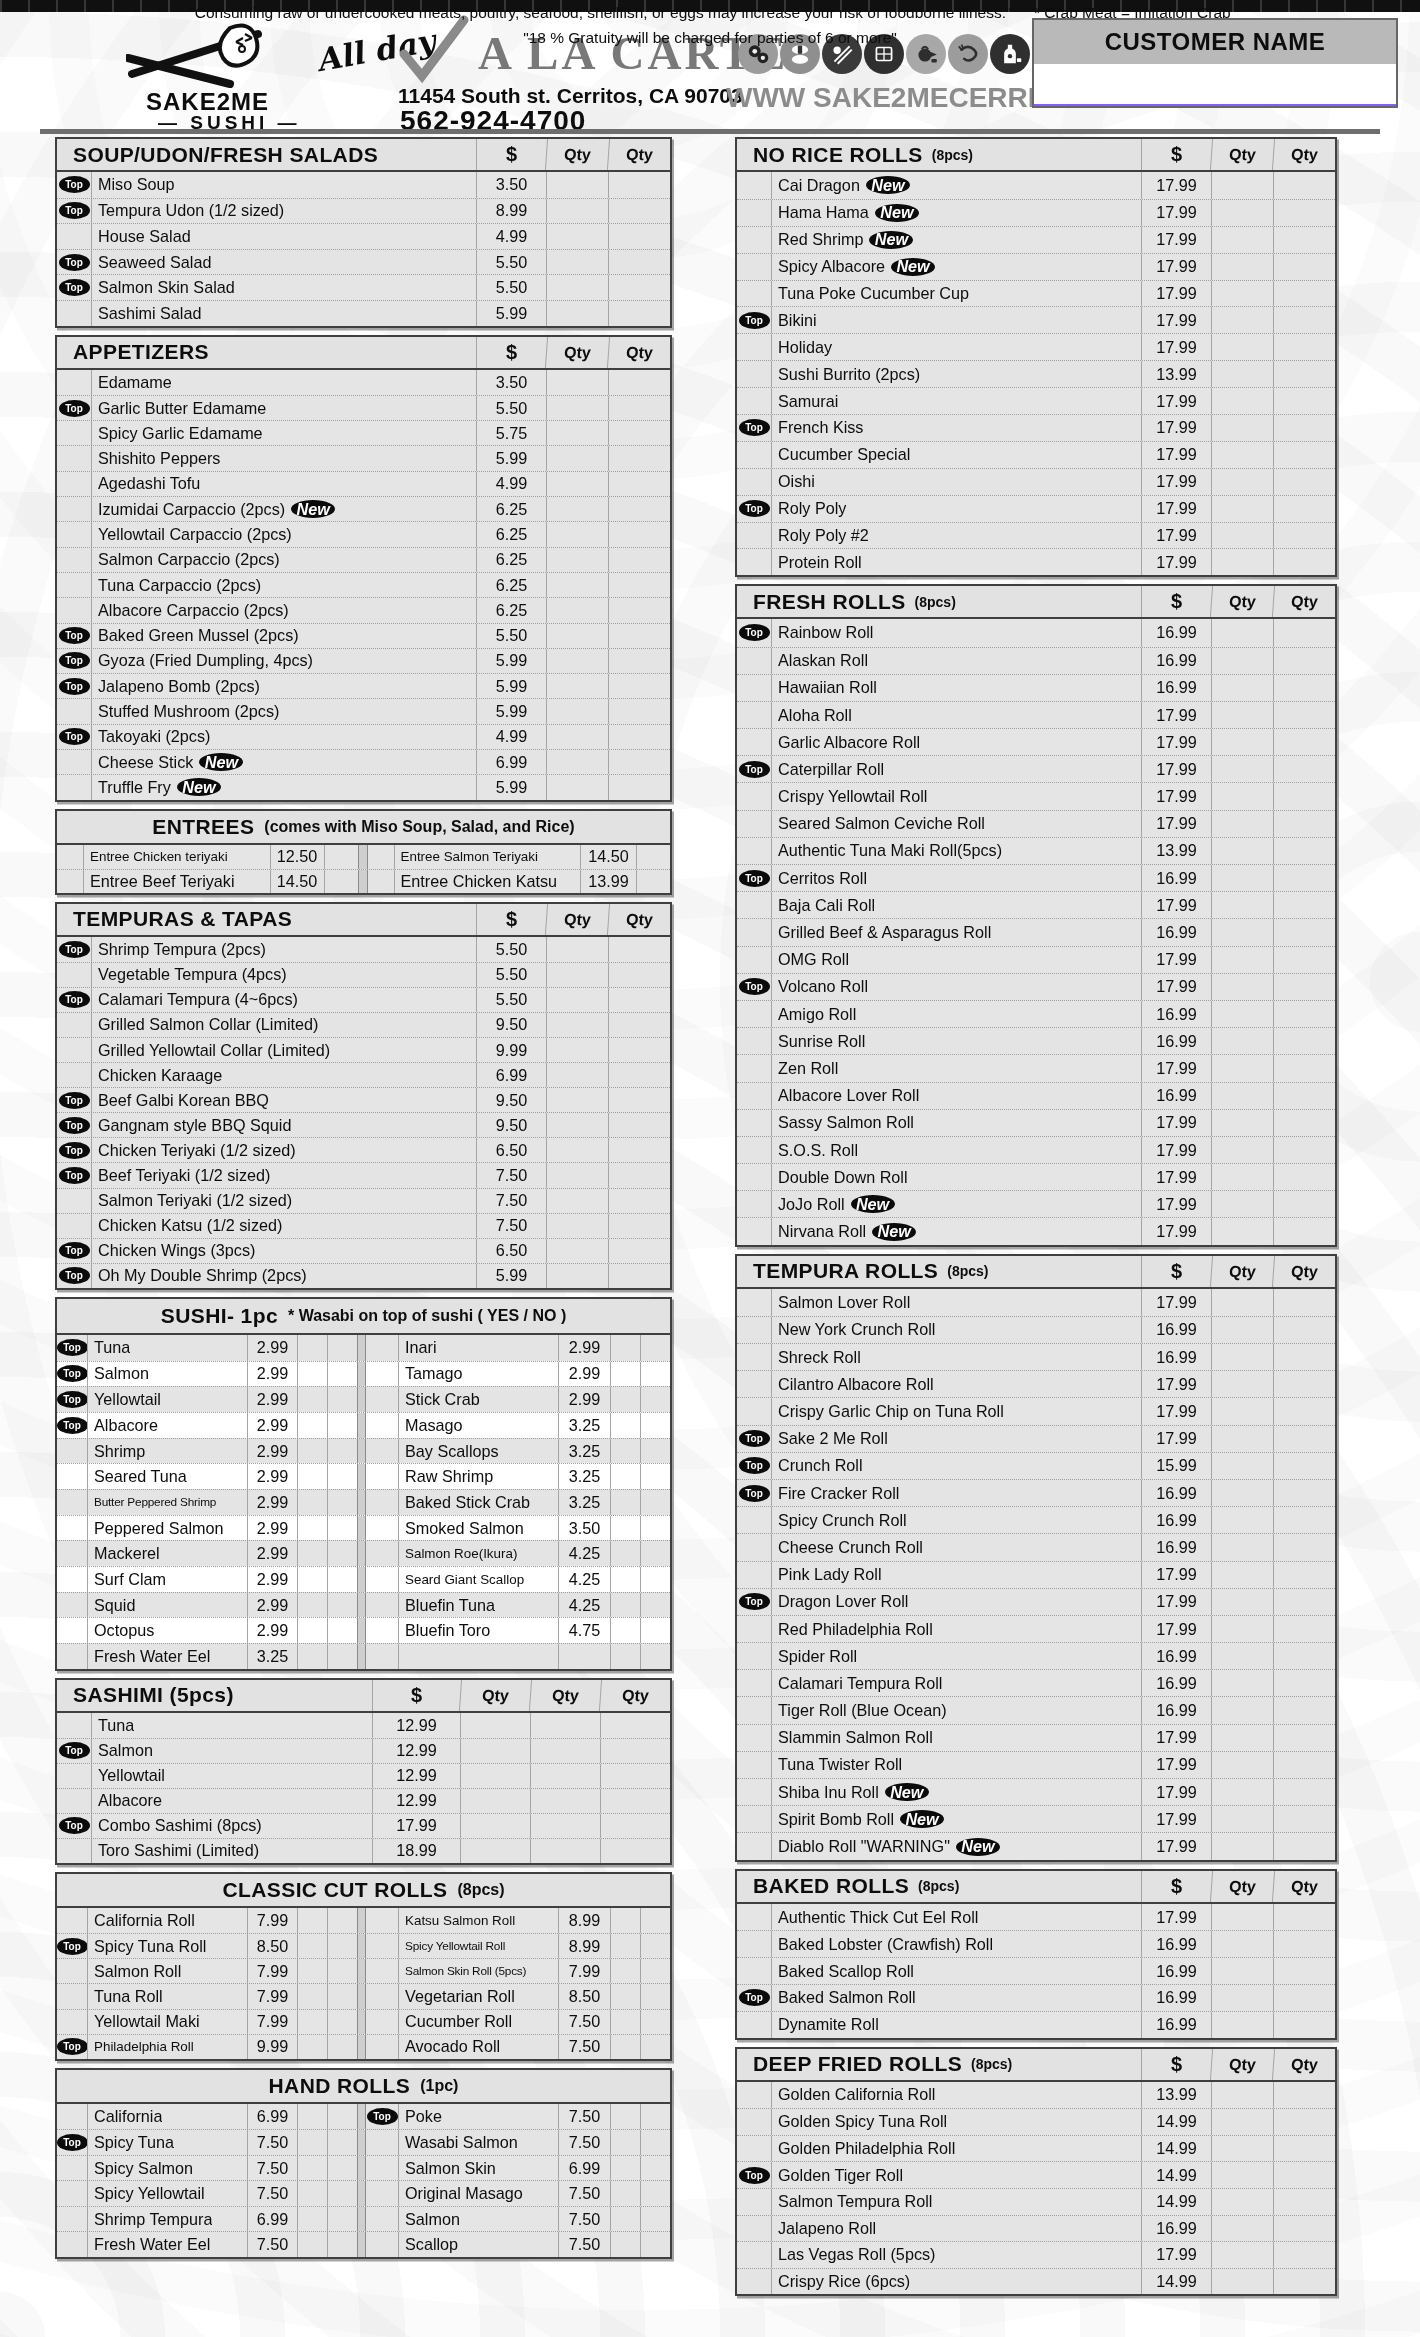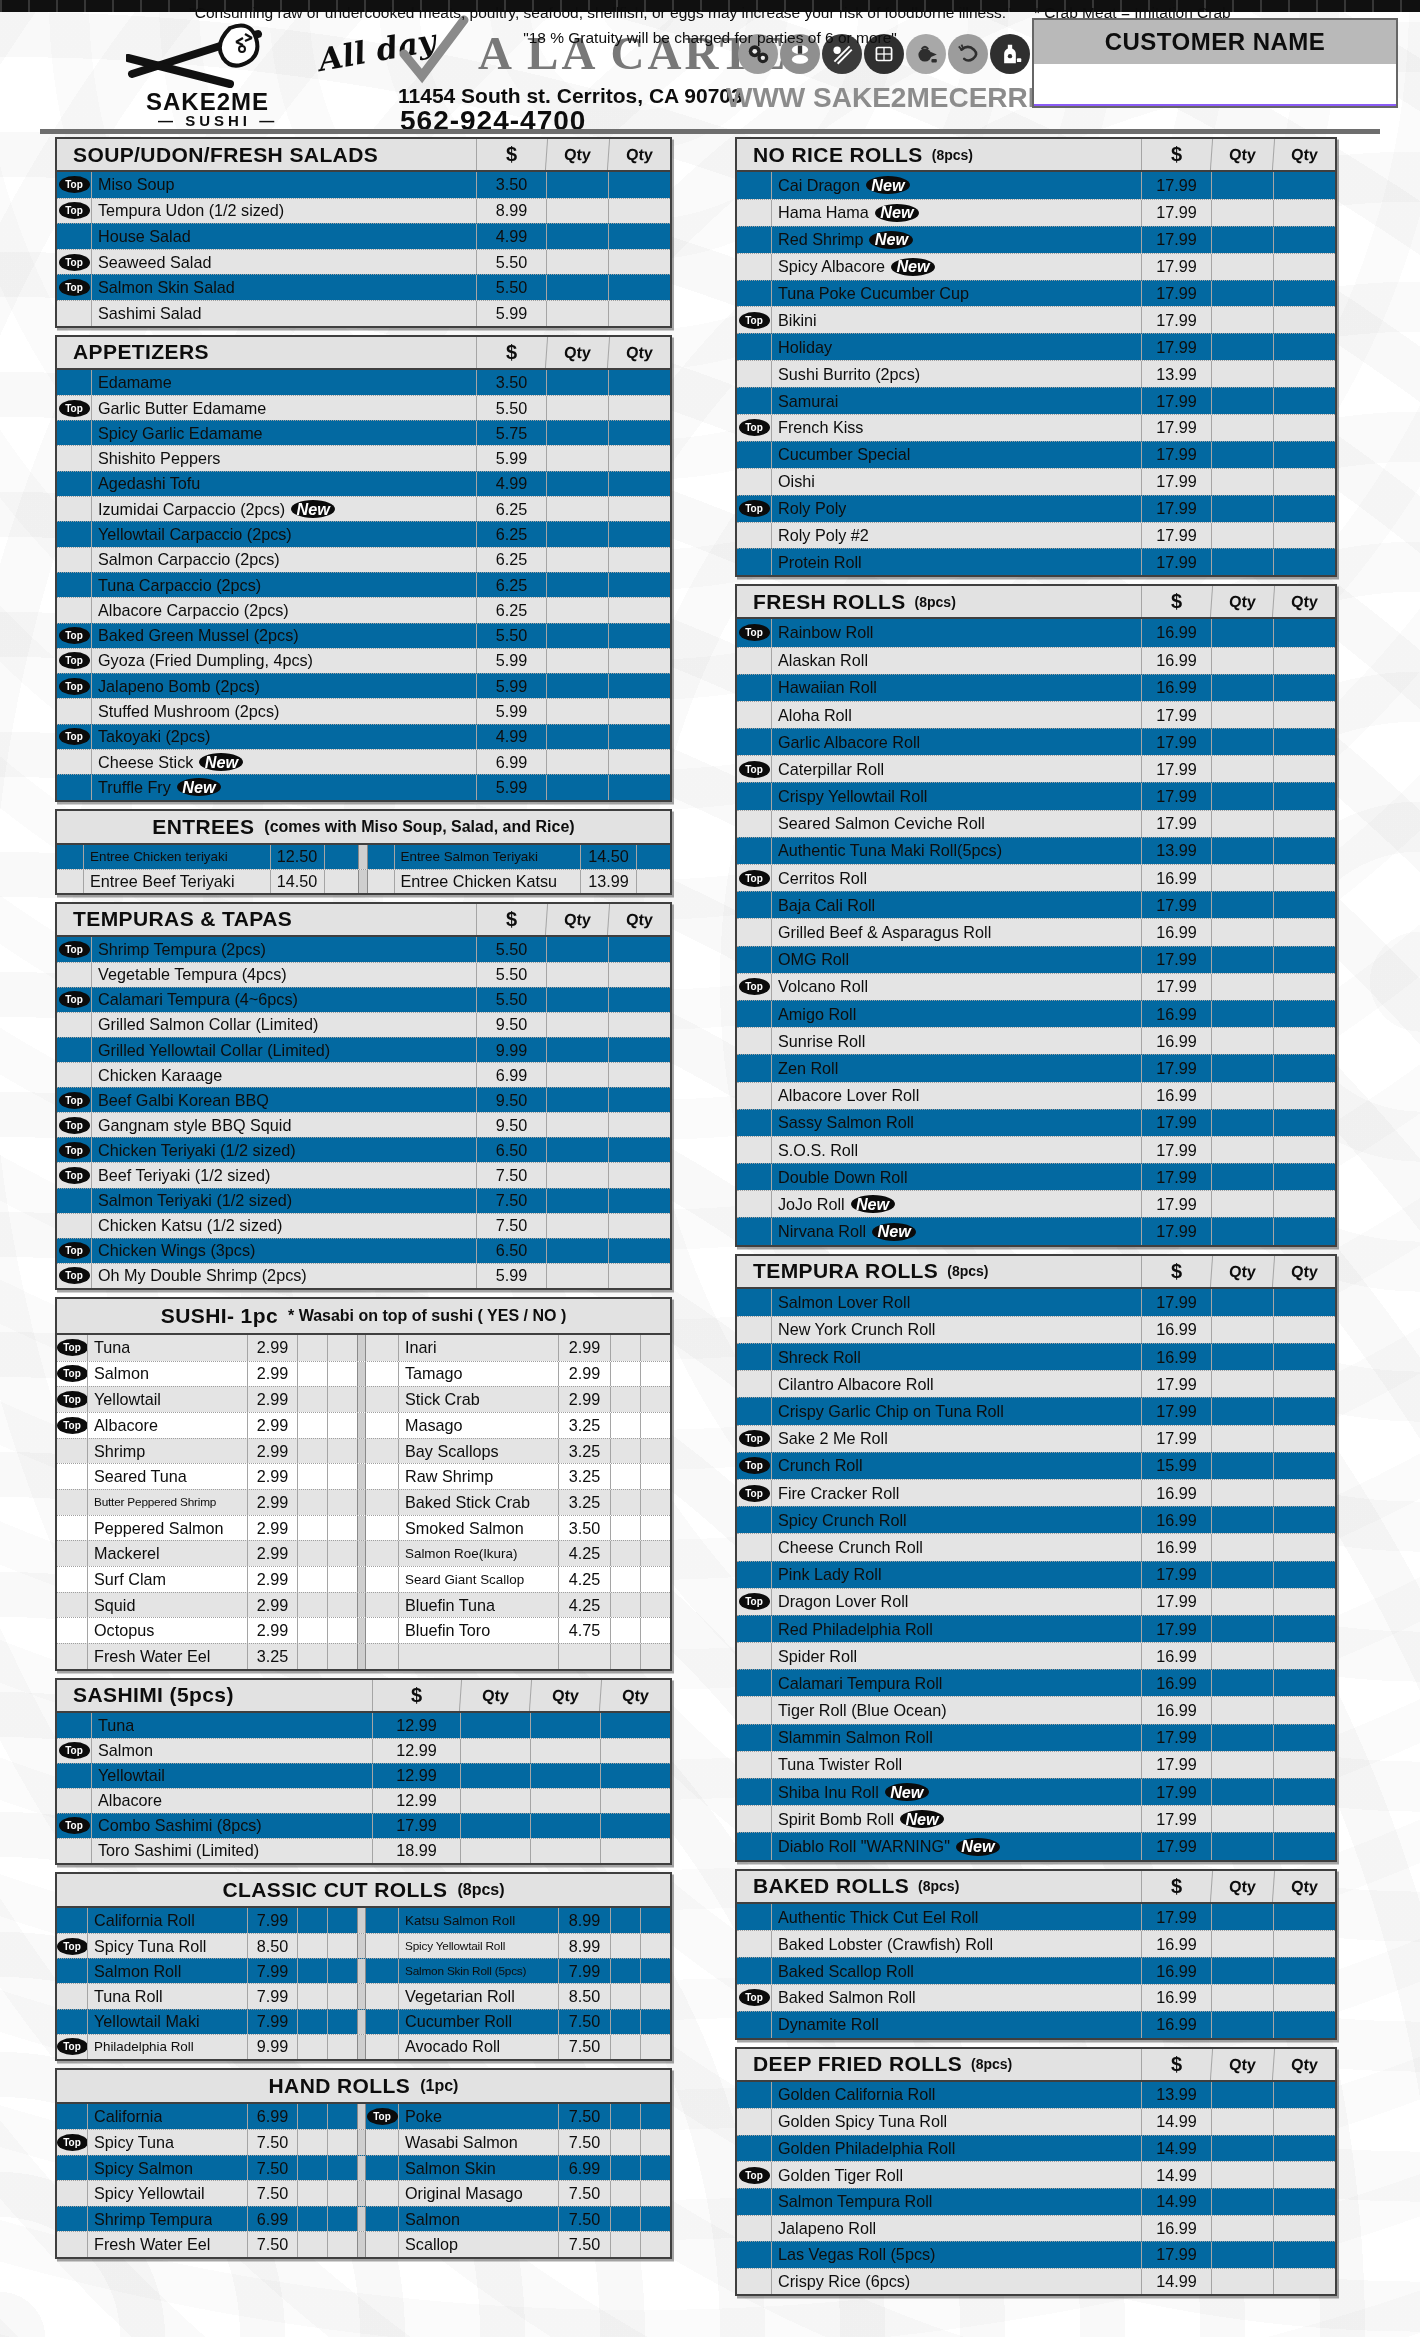--- a/index.html
+++ b/index.html
@@ -8,41 +8,41 @@
   .bg{position:absolute;inset:0;pointer-events:none;background-image:
       repeating-radial-gradient(circle at 0% 100%, rgba(0,0,0,.022) 0 45px, transparent 45px 120px),
       repeating-radial-gradient(circle at 100% 42%, rgba(0,0,0,.018) 0 50px, transparent 50px 130px),
       repeating-radial-gradient(circle at 45% 0%, rgba(0,0,0,.015) 0 40px, transparent 40px 110px)}
   .top-strip{position:absolute;top:0;left:0;width:100%;height:12px;background:#101010;
       background-image:repeating-linear-gradient(90deg,rgba(255,255,255,.16) 0 2px,transparent 2px 28px)}
   
   header{position:absolute;top:12px;left:0;width:100%;height:118px}
   .logo-svg{position:absolute;left:126px;top:6px}
   .brand-top{position:absolute;left:146px;top:76px;font-size:24px;font-weight:800;letter-spacing:1px}
-  .brand-sub{position:absolute;left:158px;top:100px;font-size:15px;font-weight:800;letter-spacing:4px}
+  .brand-sub{position:absolute;left:158px;top:100px;font-size:19px;font-weight:800;letter-spacing:4px}
   .all-day{position:absolute;left:318px;top:20px;font:italic 700 31px "DejaVu Serif",serif;transform:rotate(-10deg)}
   .check-svg{position:absolute;left:392px;top:2px}
   .page-title{position:absolute;left:478px;top:14px;font-family:"Liberation Serif",serif;font-weight:700;
       font-size:47px;color:#787878;letter-spacing:3px}
   .address{position:absolute;left:398px;top:72px;font-size:21px;font-weight:800}
   .phone{position:absolute;left:400px;top:93px;font-size:28px;font-weight:800;letter-spacing:1px}
   .icons{position:absolute;left:738px;top:22px;display:flex;gap:2px}
   .circle{width:40px;height:40px;border-radius:50%;display:flex;align-items:center;justify-content:center}
   .website{position:absolute;left:726px;top:70px;font-size:28px;font-weight:800;color:#8c8c8c;letter-spacing:0;white-space:nowrap}
   .cust-box{position:absolute;left:1032px;top:6px;width:362px;height:86px;border:2.5px solid #666;background:#8b5cf6}
   .cust-head{height:44px;background:#b9b9b9;display:flex;align-items:center;justify-content:center;
       font-size:24px;font-weight:800;letter-spacing:.5px}
   .cust-body{height:40px;background:#fff}
   .header-rule{position:absolute;left:40px;right:40px;top:129px;height:5px;background:#6e6e6e}
   
   .col{position:absolute;top:137px}
   .col.left{left:55px;width:617px}
   .col.right{left:735px;width:602px}
   
-  .menu-table{border:2px solid #3f3f3f;box-shadow:2px 2.5px 0 rgba(0,0,0,.35);background:#0369a1;
+  .menu-table{border:2px solid #3f3f3f;box-shadow:2px 2.5px 0 rgba(0,0,0,.35);background:#e5e5e5;
       margin-bottom:7px;position:relative}
   .sec-head{background:#e2e2e2;border-bottom:2px solid #3f3f3f;height:var(--hh,33px);box-sizing:border-box}
   .sec-head.cols{display:grid;grid-template-columns:1fr 70px 62px 62px}
   .sec-head.cols.q3{grid-template-columns:1fr 88px 70px 70px 70px}
   .sh-title{display:flex;align-items:center;gap:9px;padding-left:16px;min-width:0}
   .sec-head.center{display:flex;align-items:center;justify-content:center;gap:10px}
   .t-main{font-size:21px;font-weight:800;letter-spacing:.4px;white-space:nowrap}
   .t-suf{font-size:14px;font-weight:800;white-space:nowrap}
   .sec-head.center .t-suf{font-size:16px}
   .sh-cell{border-left:1px solid #a5a5a5;display:flex;align-items:center;justify-content:center;

